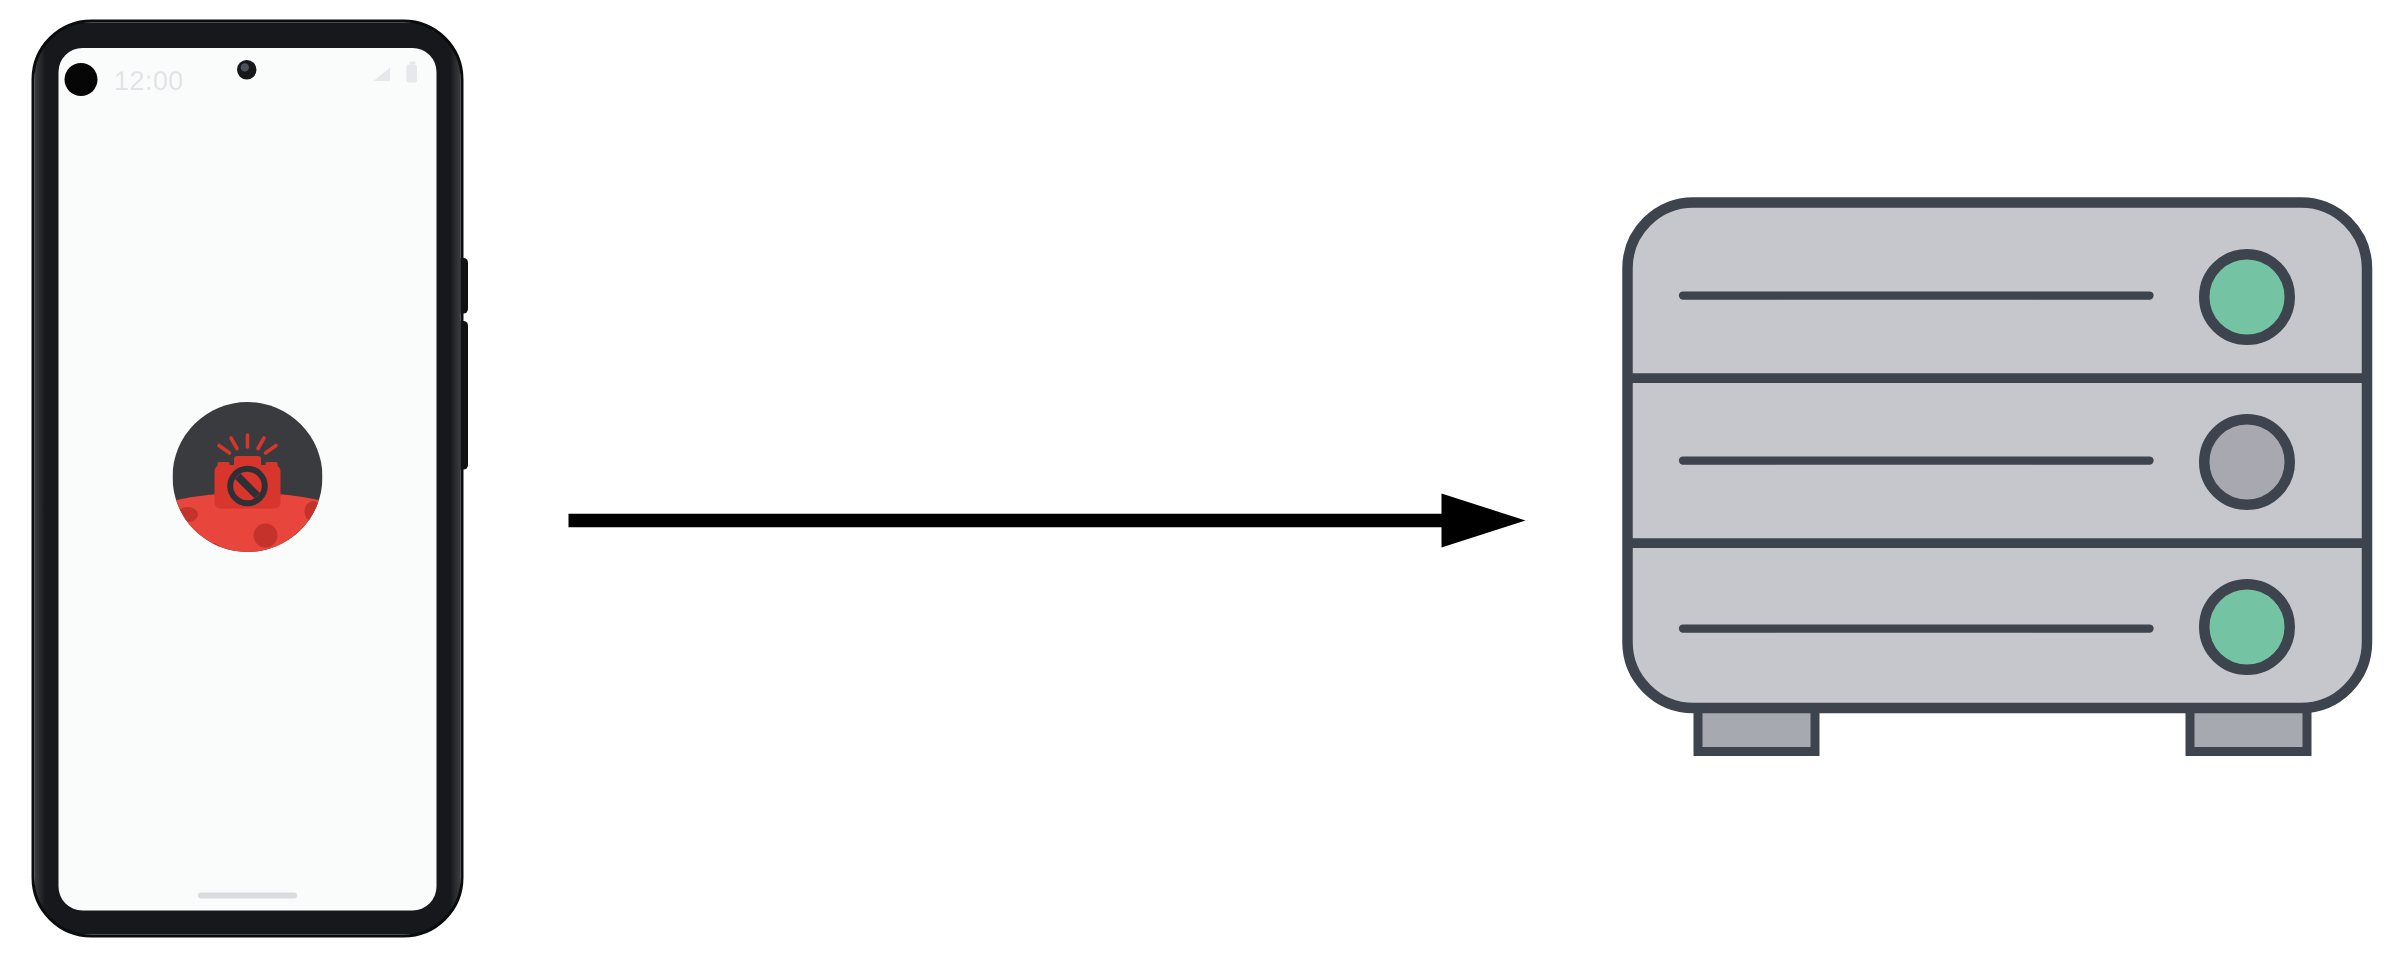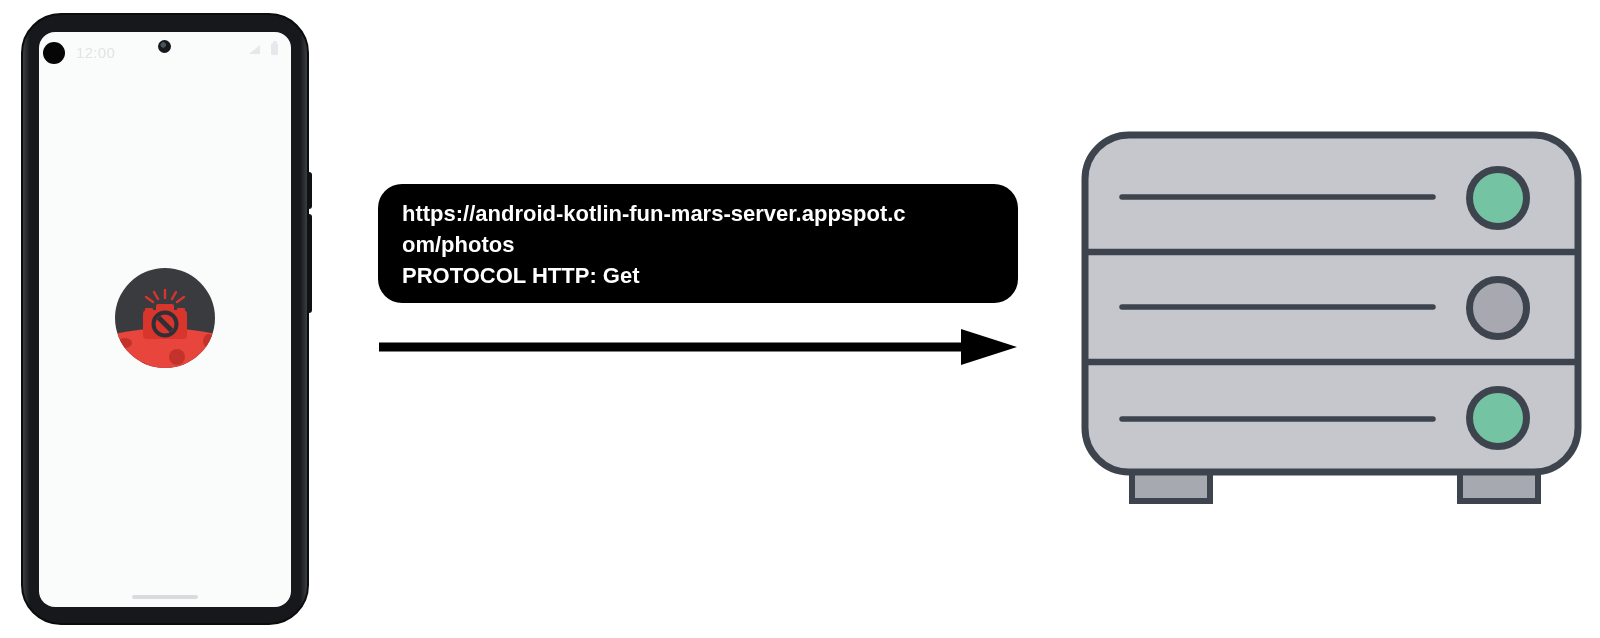--- a/index.html
+++ b/index.html
@@ -9,21 +9,21 @@
   .phone{
     position:absolute;left:21px;top:13px;width:288px;height:612px;
     background:linear-gradient(90deg,#3c3d41 0,#17181b 7px,#17181b calc(100% - 7px),#3c3d41 100%);
     border:2px solid #0b0c0d;border-radius:40px;box-sizing:border-box;
   }
   .screen{
     position:absolute;left:16px;top:17px;width:252px;height:575px;
     background:#fafbfb;border-radius:16px;overflow:hidden;
   }
   .status-dot{position:absolute;left:4px;top:10px;width:22px;height:22px;border-radius:50%;background:#060607;}
-  .status-time{position:absolute;left:37px;top:12px;font-size:15px;color:#e2e3e6;letter-spacing:.3px;}
+  .status-time{position:absolute;left:37px;top:12px;font-size:18px;color:#e2e3e6;letter-spacing:.3px;}
   .camera-dot{position:absolute;left:119px;top:8px;width:13px;height:13px;border-radius:50%;
     background:radial-gradient(circle at 40% 38%,#47525c 0 2.5px,#16181b 3px);}
   .signal{position:absolute;right:31px;top:13px;width:0;height:0;
     border-left:11px solid transparent;border-bottom:9px solid #e7e8eb;}
   .battery{position:absolute;right:13px;top:11px;width:7px;height:12px;background:#e7e8eb;border-radius:1.5px;}
   .battery::before{content:"";position:absolute;left:1.5px;top:-2px;width:4px;height:2px;background:#e7e8eb;border-radius:1px;}
   .app-icon{position:absolute;left:76px;top:236px;}
   .home-indicator{position:absolute;left:50%;transform:translateX(-50%);bottom:8px;width:66px;height:4px;background:#dadbde;border-radius:2px;}
   .side-btn{position:absolute;right:-5px;width:5px;background:#101113;border-radius:0 3px 3px 0;}
   .power-btn{top:157px;height:37px;}
@@ -88,25 +88,20 @@
           <line x1="43.5" y1="49.5" x2="56.5" y2="62.5" stroke-width="5" stroke="#2f3036"></line>
         </g>
       </svg>
 
       <div class="home-indicator"></div>
     </div>
     <div class="side-btn power-btn"></div>
     <div class="side-btn volume-btn"></div>
   </div>
 
-  <div class="bubble">
-    <div>https://android-kotlin-fun-mars-server.appspot.c</div>
-    <div>om/photos</div>
-    <div>PROTOCOL HTTP: Get</div>
-  </div>
 
   <svg class="arrow-svg" width="650" height="44" viewBox="0 0 650 44">
     <line x1="4" y1="21" x2="596" y2="21" stroke="#000000" stroke-width="9"></line>
     <polygon points="586,3 642,21 586,39" fill="#000000"></polygon>
   </svg>
 
   <svg class="server-svg" width="515" height="395" viewBox="0 0 515 395">
 
     <rect x="65" y="335" width="78" height="48" stroke-width="6" class="srv-stroke" fill="#a7a9b1"></rect>
     <rect x="393" y="335" width="78" height="48" stroke-width="6" class="srv-stroke" fill="#a7a9b1"></rect>

